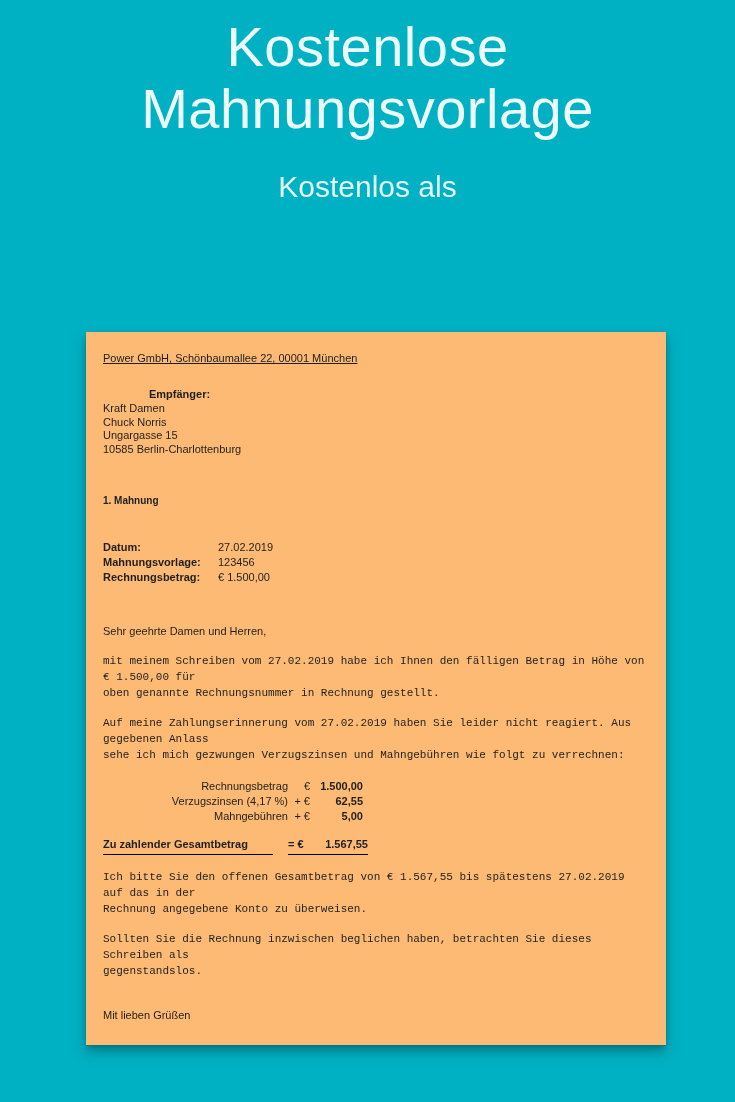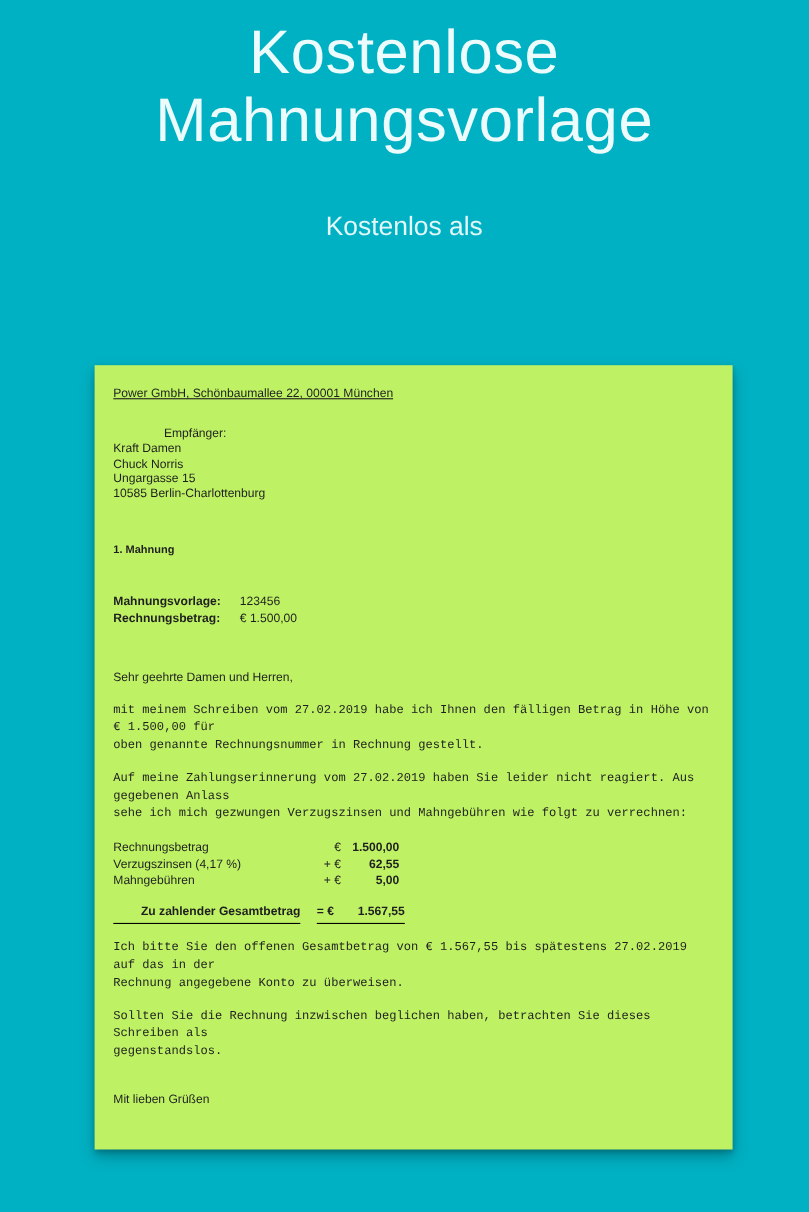--- a/index.html
+++ b/index.html
@@ -14,73 +14,73 @@
   
   .header { padding-top:16px; text-align:center; }
   .title {
     color:#ecfbfc;
     font-size:56px;
     line-height:62px;
     font-weight:400;
     letter-spacing:0.5px;
   }
   .subtitle {
-    margin-top:50px;
+    margin-top:30px;
     color:#e2f7f9;
-    font-size:24px;
+    font-size:30px;
     line-height:33px;
     font-weight:400;
   }
 
   
   .doc {
     position:absolute;
     left:86px; top:332px;
     width:580px; height:713px;
-    background:#bef264;
+    background:#fdba74;
     box-shadow:0 7px 12px rgba(0,45,55,0.35), 0 2px 4px rgba(0,45,55,0.25);
     padding:14px 20px 0 17px;
     color:#1f1f1f;
     font-size:11px;
     line-height:14px;
   }
 
   .sender {
     margin-top:5px;
     text-decoration:underline;
     white-space:nowrap;
   }
 
   .recipient { margin-top:22px; }
-  .recipient-label { font-weight:normal; line-height:15px;padding-left:46px; }
+  .recipient-label { font-weight:bold; line-height:15px;padding-left:46px; }
   .recipient-line { line-height:13.5px; }
 
   .letter-heading {
     margin-top:36px;
     font-size:10px;
     line-height:18px;
     font-weight:bold;
   }
 
   .meta { margin-top:30px; }
   .meta-row { line-height:15px; }
   .meta-label { display:inline-block; width:115px; font-weight:bold; }
 
   .salutation { margin-top:38px; line-height:16px; }
   .para { margin-top:14px; line-height:16px; white-space:pre-line;font-family:Liberation Mono, monospace; }
 
   .amounts { margin-top:16px; }
   .amt-row { display:flex; line-height:15px; }
-  .amt-label { width:185px; }
+  .amt-label { width:185px;text-align:right; }
   .amt-op { width:22px; text-align:right; }
   .amt-val { width:53px; text-align:right;font-weight:bold; }
 
   .total-row { display:flex; margin-top:12px; line-height:16px; font-weight:bold; }
   .total-label-wrap { width:185px; }
-  .total-label { display:inline-block; width:170px; border-bottom:1.5px solid #000; padding-bottom:2px;text-align:right; }
+  .total-label { display:inline-block; width:170px; border-bottom:1.5px solid #000; padding-bottom:2px; }
   .total-amt-wrap {
     width:80px;
     display:flex; justify-content:space-between;
     border-bottom:1.5px solid #000; padding-bottom:2px;
   }
 
   .closing { margin-top:28px; line-height:16px; }
 </style>
 </head>
 <body>
@@ -103,20 +103,23 @@
     <div class="recipient-label">Empfänger:</div>
     <div class="recipient-line">Kraft Damen</div>
     <div class="recipient-line">Chuck Norris</div>
     <div class="recipient-line">Ungargasse 15</div>
     <div class="recipient-line">10585 Berlin-Charlottenburg</div>
   </div>
 
   <div class="letter-heading">1. Mahnung</div>
 
   <div class="meta">
+    <div class="meta-row">
+      <span class="meta-label">Datum:</span><span>27.02.2019</span>
+    </div>
     <div class="meta-row">
       <span class="meta-label">Mahnungsvorlage:</span><span>123456</span>
     </div>
     <div class="meta-row">
       <span class="meta-label">Rechnungsbetrag:</span><span>€ 1.500,00</span>
     </div>
   </div>
 
   <div class="salutation">Sehr geehrte Damen und Herren,</div>
 

